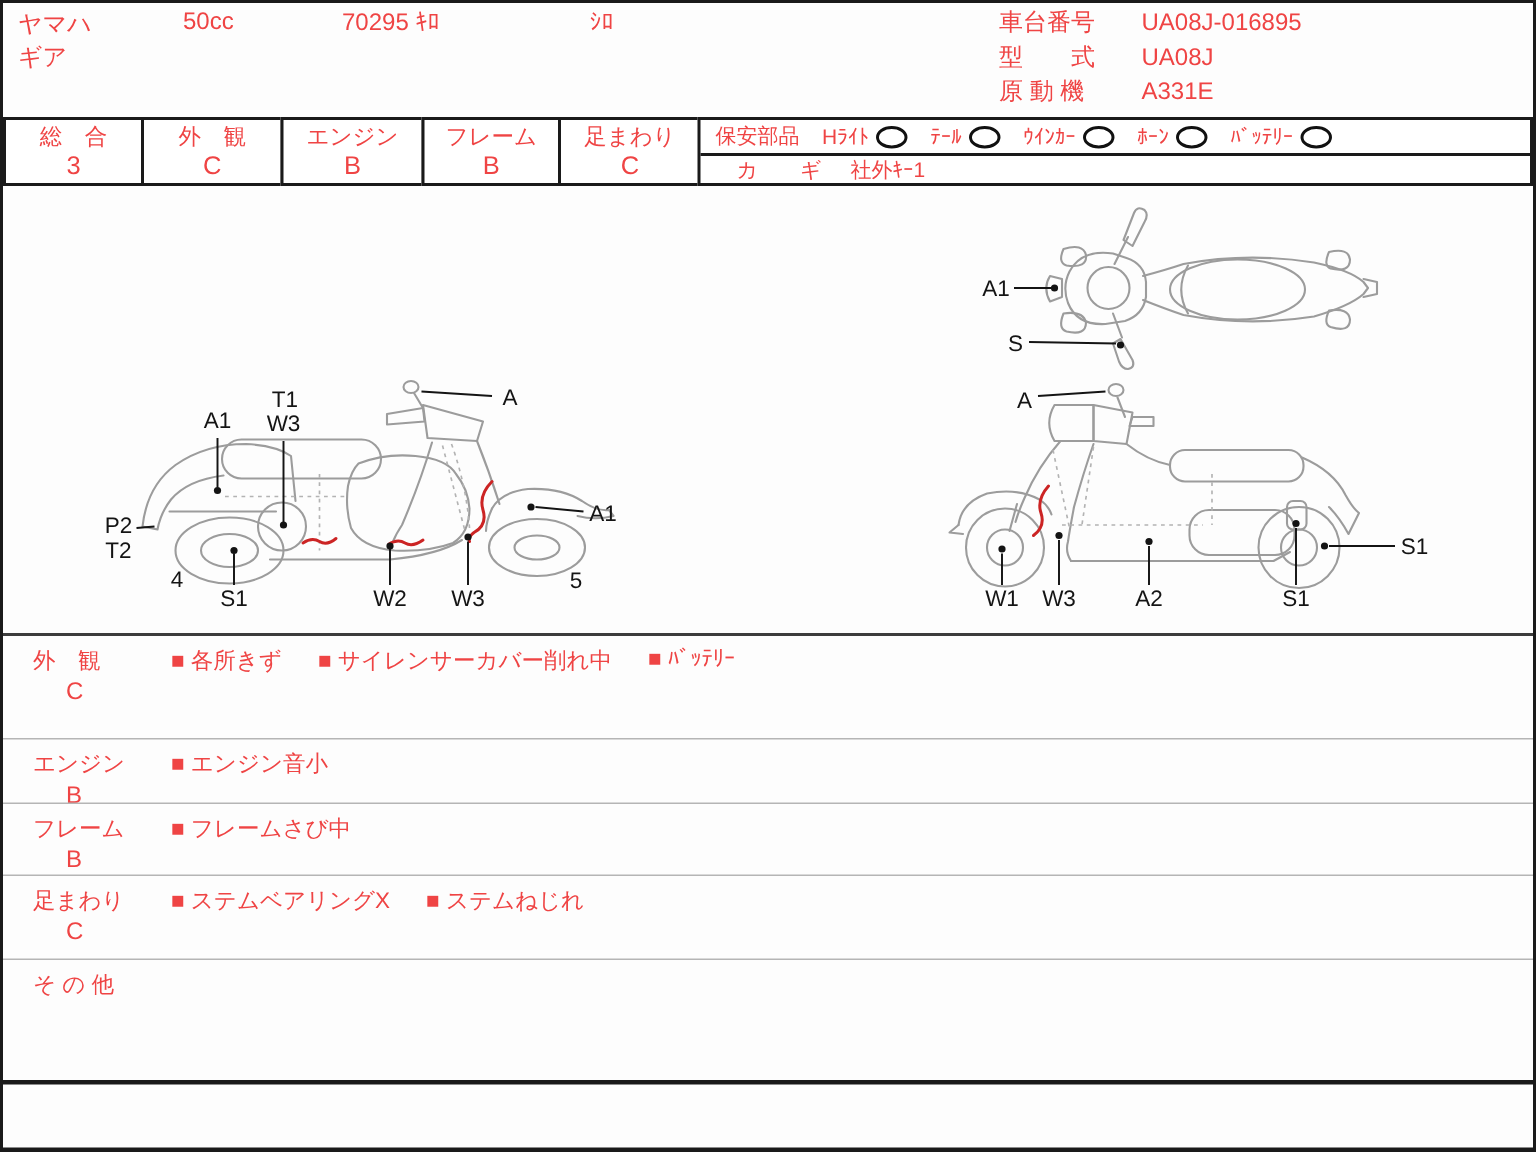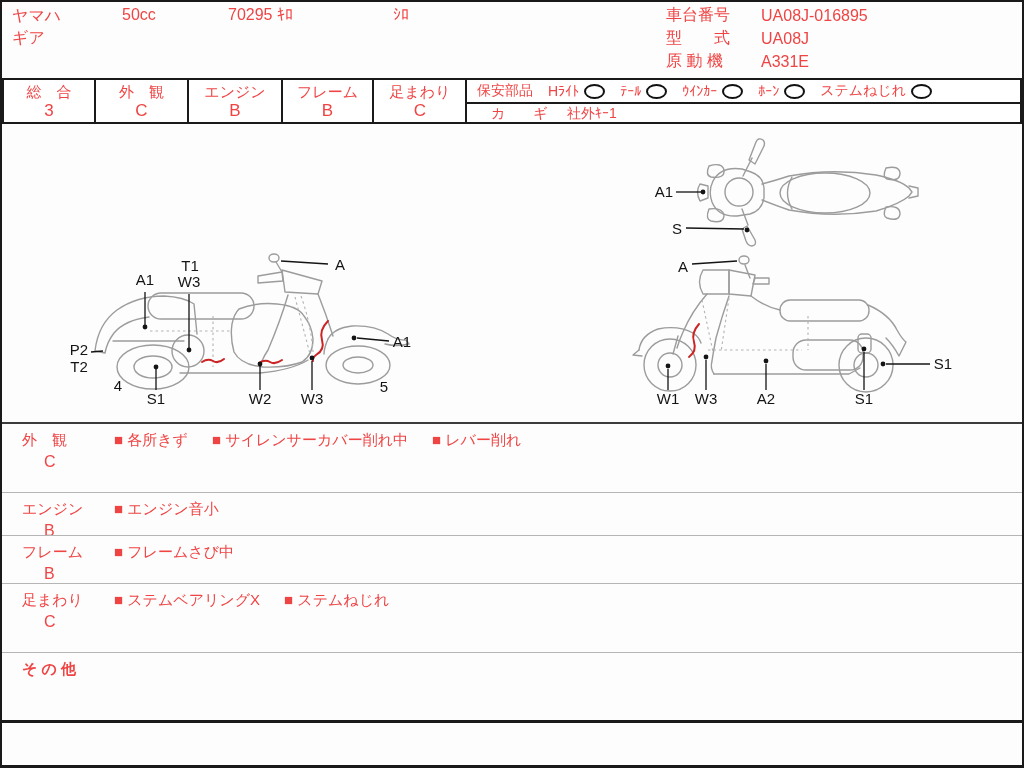--- a/index.html
+++ b/index.html
@@ -119,21 +119,21 @@
       </span>
       <span class="safety-item">
         <span>ｳｲﾝｶｰ</span>
         <span class="oval"></span>
       </span>
       <span class="safety-item">
         <span>ﾎｰﾝ</span>
         <span class="oval"></span>
       </span>
       <span class="safety-item">
-        <span>ステムねじれ</span>
+        <span>ﾊﾞｯﾃﾘｰ</span>
         <span class="oval"></span>
       </span>
     </div>
     <div class="safety-row2">
       <span class="klbl">カ　　ギ</span>
       <span>社外ｷｰ1</span>
     </div>
   </div>
 
   <div class="diagram">
@@ -291,21 +291,21 @@
   </div>
 
   <div class="sections">
 
     <div class="sec-row bt-dark" style="top:0;height:70px;">
       <span class="sec-label">外　観</span>
       <span class="sec-grade">C</span>
       <span class="sec-items">
           <span class="defect-item">■ 各所きず</span>
           <span class="defect-item">■ サイレンサーカバー削れ中</span>
-          <span class="defect-item">■ レバー削れ</span>
+          <span class="defect-item">■ ﾊﾞｯﾃﾘｰ</span>
         </span>
     </div>
 
     <div class="sec-row bt-light" style="top:70px;height:43px;">
       <span class="sec-label">エンジン</span>
       <span class="sec-grade">B</span>
       <span class="sec-items">
           <span class="defect-item">■ エンジン音小</span>
         </span>
     </div>
@@ -320,21 +320,21 @@
 
     <div class="sec-row bt-light" style="top:161px;height:69px;">
       <span class="sec-label">足まわり</span>
       <span class="sec-grade">C</span>
       <span class="sec-items">
           <span class="defect-item">■ ステムベアリングX</span>
           <span class="defect-item">■ ステムねじれ</span>
         </span>
     </div>
 
-    <div class="sec-row bt-light" style="top:230px;height:68px;font-weight:bold;">
+    <div class="sec-row bt-light" style="top:217px;height:68px;">
       <span class="sec-label">そ の 他</span>
       <span class="sec-items"></span>
     </div>
 
     <div class="sec-row bt-black" style="top:298px;bottom:0;"></div>
   </div>
 
 </div>
 
 </body></html>

